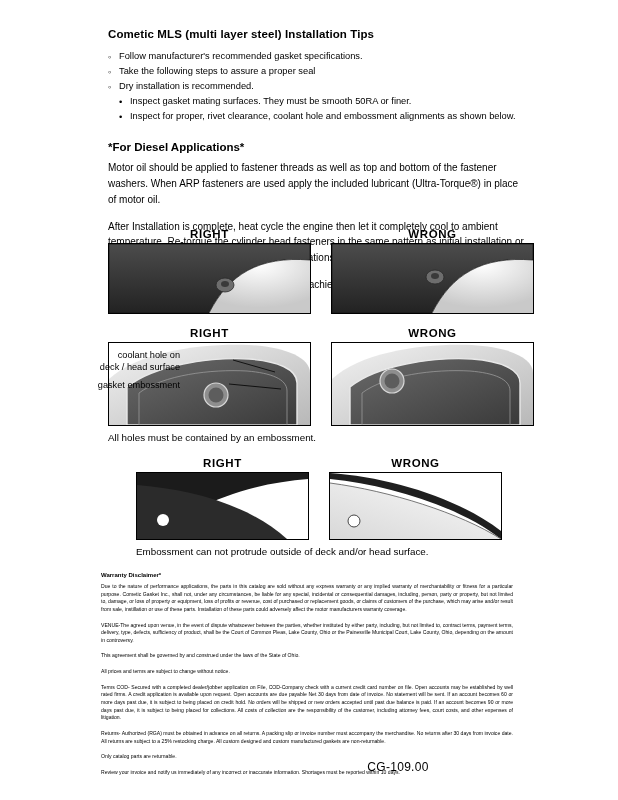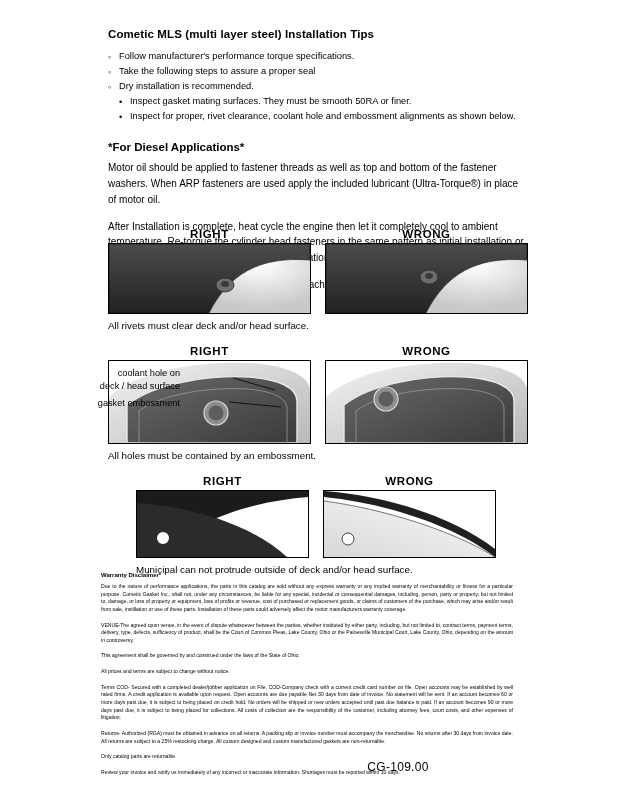--- a/index.html
+++ b/index.html
@@ -86,21 +86,21 @@
 
   
   .figures {
     position: absolute;
     left: 108px;
     top: 228px;
     width: 420px;
   }
   .fig-row {
     display: flex;
-    gap: 14px;
+    gap: 20px;
     justify-content: flex-start;
   }
   .fig-col {
     width: 203px;
   }
   .fig-label {
     font-size: 11.5px;
     font-weight: bold;
     text-align: center;
     letter-spacing: 0.6px;
@@ -178,21 +178,21 @@
 </style>
 </head>
 <body>
 
 <div class="page">
 
   <div class="content">
     <h1 class="title">Cometic MLS (multi layer steel) Installation Tips</h1>
 
     <ul class="bullet-list">
-      <li>Follow manufacturer's performance torque specifications.</li>
+      <li>Follow manufacturer's recommended gasket specifications.</li>
       <li>Take the following steps to assure a proper seal</li>
       <li>Dry installation is recommended.</li>
     </ul>
     <ul class="sub-list">
       <li>Inspect gasket mating surfaces.  They must be smooth 50RA or finer.</li>
       <li>Inspect for proper, rivet clearance, coolant hole and embossment alignments as shown below.</li>
     </ul>
 
     <h2 class="subtitle">*For Diesel Applications*</h2>
     <p class="para">Motor oil should be applied to fastener threads as well as top and bottom of the fastener washers. When ARP fasteners are used apply the included lubricant (Ultra-Torque®) in place of motor oil.</p>
@@ -244,21 +244,20 @@
               <rect x="0" y="0" width="201" height="69" fill="#fff"></rect>
               <path d="M0,0 H201 V16 C150,12 120,30 100,69 H0 Z" fill="url(#g1b)"></path>
               <path d="M201,16 V69 H100 C120,30 150,12 201,16 Z" fill="url(#w2)"></path>
               <path d="M0,0 H201 V16 C150,12 120,30 100,69 H0 Z" fill="none" stroke="#111" stroke-width="0.7"></path>
               <ellipse cx="103" cy="33" rx="9" ry="7" fill="#6d6d6d" stroke="#2a2a2a" stroke-width="0.8"></ellipse>
               <ellipse cx="103" cy="32" rx="4" ry="3" fill="#3a3a3a"></ellipse>
             </svg>
           </div>
         </div>
       </div>
-      <div class="fig-caption bold-ish">All rivets must clear deck and/or head surface.</div>
     </div>
 
     <div class="group" style="position:relative;">
       <div class="fig-row">
         <div class="fig-col">
           <div class="fig-label">RIGHT</div>
           <div class="fig-box tall">
             <svg width="201" height="82" viewBox="0 0 201 82" xmlns="http://www.w3.org/2000/svg">
               <defs>
                 <linearGradient id="g2a" x1="0" y1="0" x2="1" y2="1">
@@ -343,21 +342,21 @@
               </defs>
               <rect x="0" y="0" width="171" height="66" fill="#fff"></rect>
               <path d="M0,6 C60,12 130,34 171,66 L171,58 C130,26 60,4 0,0 Z" fill="#1f1f1f"></path>
               <path d="M0,10 C60,18 130,40 171,66 L0,66 Z" fill="url(#g3w)"></path>
               <path d="M0,10 C60,18 130,40 171,66" fill="none" stroke="#555" stroke-width="0.8"></path>
               <circle cx="24" cy="48" r="6" fill="#ffffff" stroke="#333" stroke-width="0.9"></circle>
             </svg>
           </div>
         </div>
       </div>
-      <div class="fig-caption bold-ish">Municipal can not protrude outside of deck and/or head surface.</div>
+      <div class="fig-caption bold-ish">Embossment can not protrude outside of deck and/or head surface.</div>
     </div>
 
   </div>
 
   <div class="warranty">
     <h3>Warranty Disclaimer*</h3>
     <p>Due to the nature of performance applications, the parts in this catalog are sold without any express warranty or any implied warranty of merchantability or fitness for a particular purpose.  Cometic Gasket Inc., shall not, under any circumstances, be liable for any special, incidental or consequential damages, including, person, party or property, but not limited to, damage, or loss of property or equipment, loss of profits or revenue, cost of purchased or replacement goods, or claims of customers of the purchase, which may arise and/or result from sale, instillation or use of these parts.  Installation of these parts could adversely affect the motor manufacturers warranty coverage.</p>
     <p>VENUE-The agreed upon venue, in the event of dispute whatsoever between the parties, whether instituted by either party, including, but not limited to, contract terms, payment terms, delivery, type, defects, sufficiency of product, shall be the Court of Common Pleas, Lake County, Ohio or the Painesville Municipal Court, Lake County, Ohio, depending on the amount in controversy.</p>
     <p>This agreement shall be governed by and construed under the laws of the State of Ohio.</p>
     <p>All prices and terms are subject to change without notice.</p>

